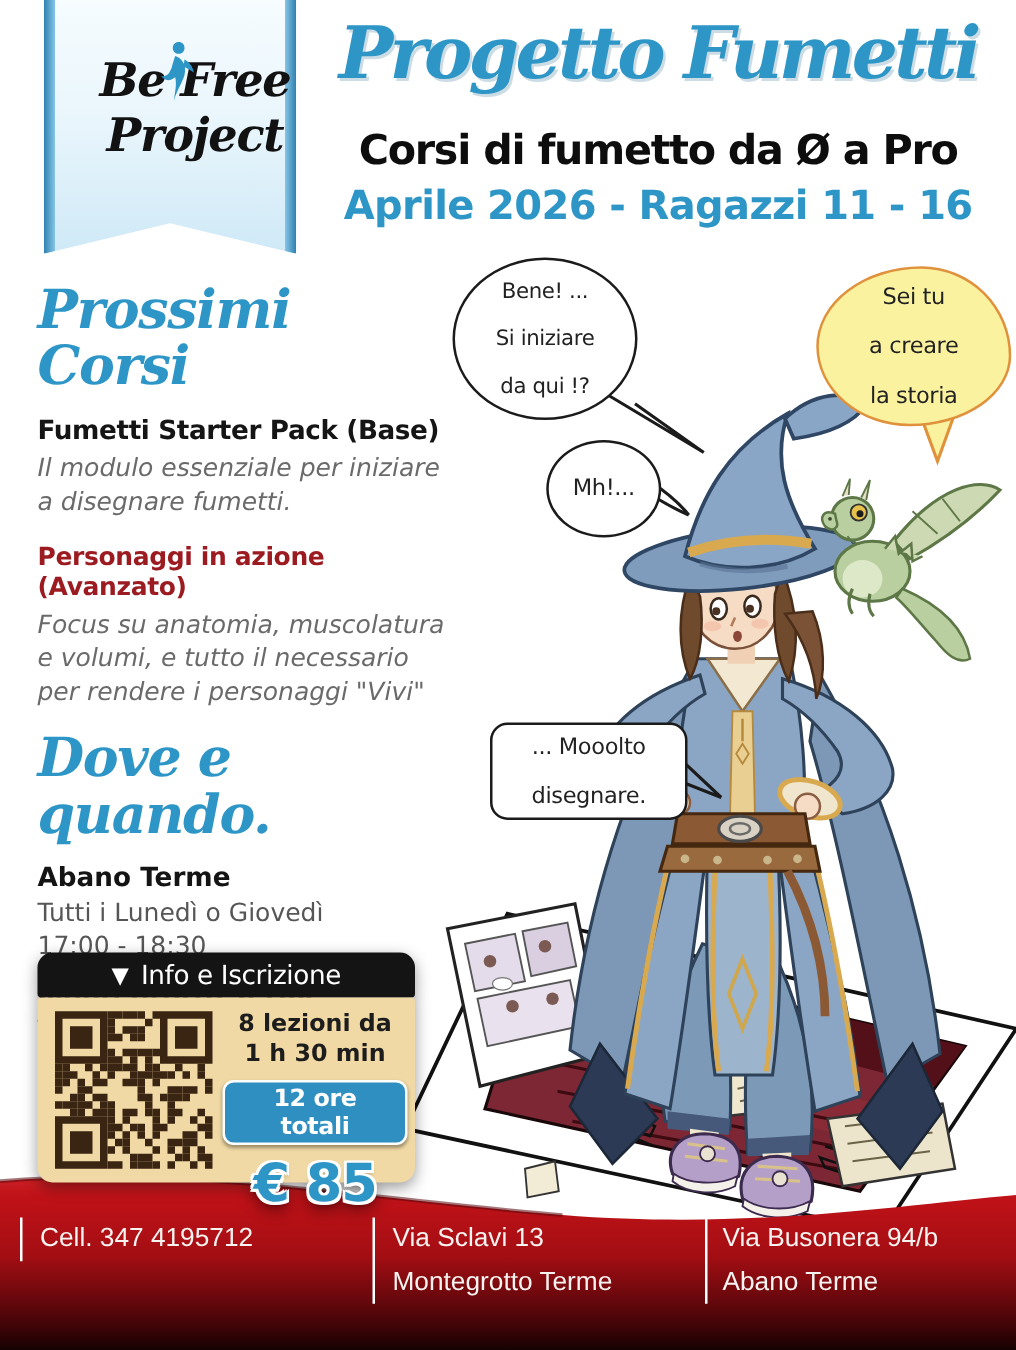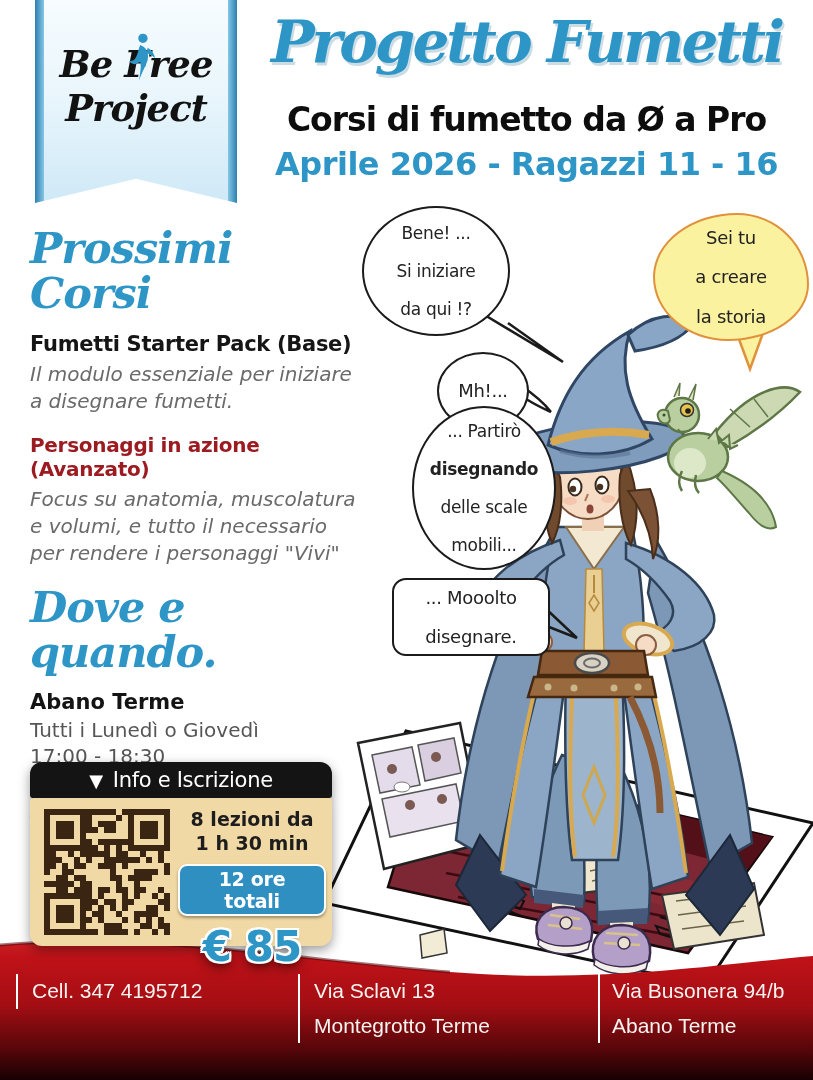--- a/index.html
+++ b/index.html
@@ -8,21 +8,21 @@
 
   
   .ribbon{position:absolute;left:35px;top:0;width:202px;height:203px;
           background:linear-gradient(180deg,#f6fcff 0%,#eaf6fc 45%,#cfe9f7 100%);
           clip-path:polygon(0 0,100% 0,100% 100%,50% 88%,0 100%);
           filter:drop-shadow(2px 3px 3px rgba(0,0,0,.3));}
   .ribbon .edge{position:absolute;top:0;bottom:0;width:9px;}
   .ribbon .edge.l{left:0;background:linear-gradient(90deg,#2e7fb0,#85c6e6);}
   .ribbon .edge.r{right:0;background:linear-gradient(270deg,#2e7fb0,#85c6e6);}
   .logo-script{position:absolute;width:100%;text-align:center;
-               font-family:"DejaVu Serif",serif;font-style:italic;font-weight:bold;color:#121212;}
+               font-family:"DejaVu Serif",serif;font-style:italic;font-weight:bold;color:#121212;padding-left:20px;}
   .logo-l1{top:42px;font-size:37px;letter-spacing:-1px;}
   .logo-l2{top:86px;font-size:37px;letter-spacing:-1px;}
   .jumper{position:absolute;left:92px;top:30px;width:30px;height:56px;}
   .logo-site{position:absolute;top:148px;width:100%;text-align:center;
              font-family:"Liberation Sans",sans-serif;font-size:19px;color:#8795a0;}
 
   
   .script{font-family:"DejaVu Serif",serif;font-style:italic;font-weight:bold;color:#2e96c7;}
   .main-title{position:absolute;left:240px;top:8px;width:573px;text-align:center;
               font-size:58px;letter-spacing:-3px;white-space:nowrap;
@@ -77,21 +77,21 @@
          text-shadow:-2px -2px 0 #fff,2px -2px 0 #fff,-2px 2px 0 #fff,2px 2px 0 #fff,
                      0 -2px 0 #fff,0 2px 0 #fff,-2px 0 0 #fff,2px 0 0 #fff,0 4px 4px rgba(0,0,0,.25);}
 
   
   .footer{position:absolute;left:0;top:930px;width:813px;height:150px;z-index:2;}
   .footer-svg{position:absolute;inset:0;width:100%;height:100%;}
   .fcol{position:absolute;top:44px;border-left:2px solid #fff;padding-left:14px;
         color:#f7f3f0;font-family:"Liberation Sans",sans-serif;font-size:21px;line-height:1.65;}
   .fcol.c1{left:16px;}
   .fcol.c2{left:298px;}
-  .fcol.c3{left:598px;padding-left:12px;}
+  .fcol.c3{left:564px;padding-left:12px;}
 </style>
 </head>
 <body>
 
 <div class="poster">
 
   <div class="ribbon">
     <div class="edge l"></div>
     <div class="edge r"></div>
     <div class="logo-script logo-l1">Be Free</div>
@@ -273,26 +273,20 @@
   <div class="bubble b-story">
     <div>Sei tu</div>
     <div>a creare</div>
     <div>la storia</div>
   </div>
 
   <div class="bubble b-mh">
     <div>Mh!...</div>
   </div>
 
-  <div class="bubble b-stairs">
-    <div>... Partirò</div>
-    <div class="bold">disegnando</div>
-    <div>delle scale</div>
-    <div>mobili...</div>
-  </div>
 
   <div class="bubble b-lit">
     <div>... Mooolto</div>
     <div>disegnare.</div>
   </div>
 
   <div class="infobox">
     <div class="info-head">
       <span class="arr">▼</span>
       <span>Info e Iscrizione</span>

